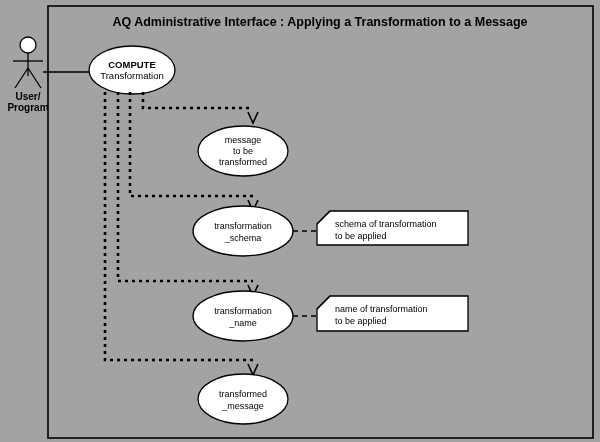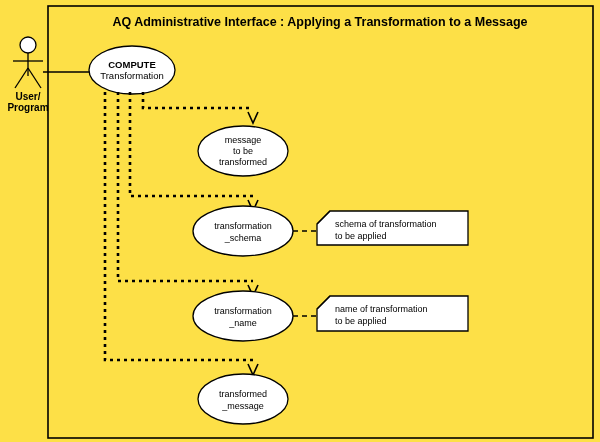--- a/index.html
+++ b/index.html
@@ -7,21 +7,21 @@
     padding: 0;
     background: #ffffff;
   }
   body {
     font-family: "Liberation Sans", sans-serif;
   }
   #canvas {
     position: relative;
     width: 600px;
     height: 442px;
-    background: #fde047;
+    background: #a3a3a3;
     overflow: hidden;
   }
   #canvas svg {
     position: absolute;
     left: 0;
     top: 0;
   }
   .diagram-text {
     font-family: "Liberation Sans", sans-serif;
     fill: #000000;

